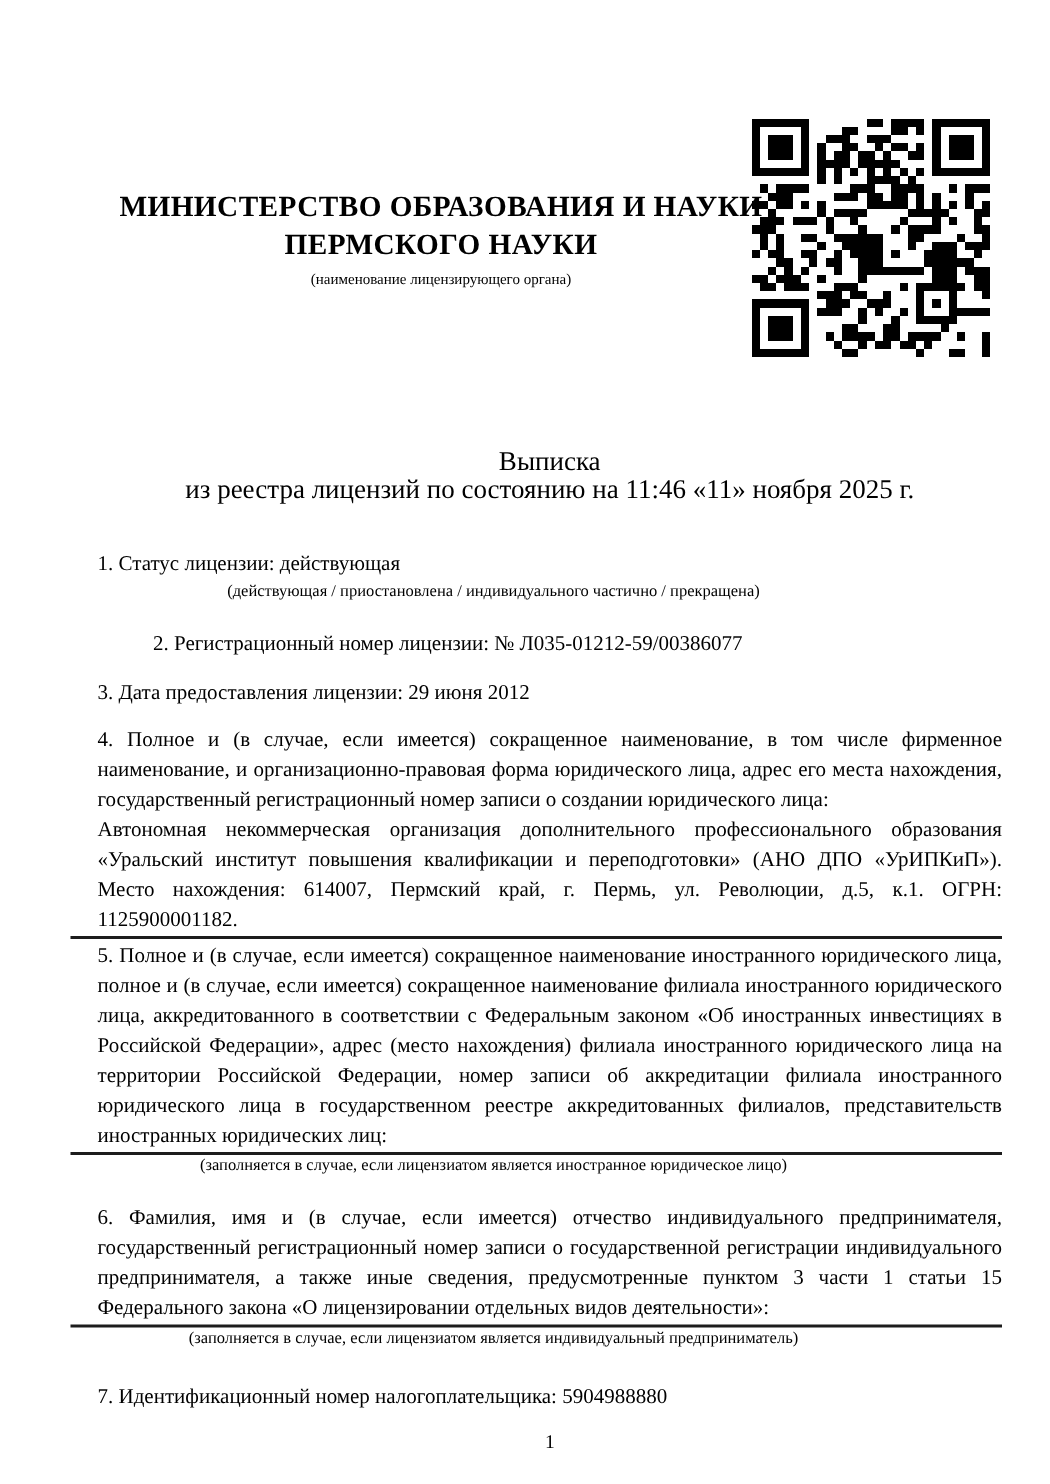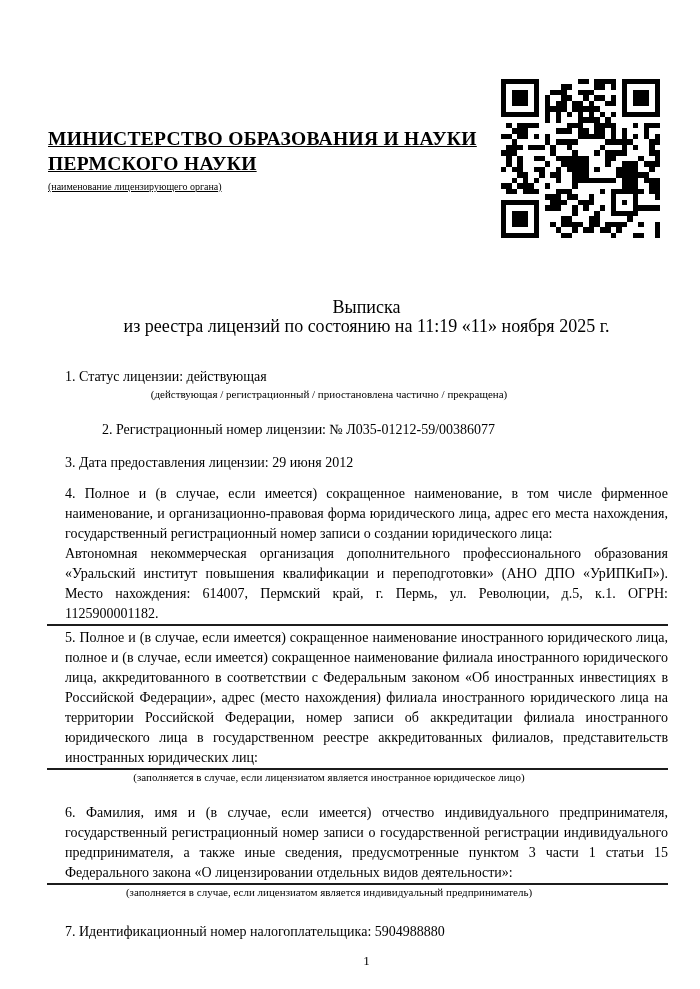--- a/index.html
+++ b/index.html
@@ -10,24 +10,24 @@
     height: 989px;
     background: #ffffff;
     color: #000;
     font-family: "Liberation Serif", serif;
     overflow: hidden;
   }
   
   .header { position: relative; height: 240px; }
   .ministry {
     position: absolute;
-    left: 48px;
+    left: 78px;
     top: 126px;
     width: 432px;
-    text-decoration: underline;
+    text-align: center;
   }
   .ministry-name {
     font-weight: bold;
     font-size: 19.5px;
     line-height: 25px;
     letter-spacing: 0.3px;
   }
   .ministry-caption {
     font-size: 10px;
     line-height: 13px;
@@ -95,28 +95,28 @@
     </div>
     <div class="qr">
       <svg viewBox="0 0 29 29" shape-rendering="crispEdges" aria-hidden="true">
           <path d="M0 0h1v1h-1zM1 0h1v1h-1zM2 0h1v1h-1zM3 0h1v1h-1zM4 0h1v1h-1zM5 0h1v1h-1zM6 0h1v1h-1zM14 0h1v1h-1zM15 0h1v1h-1zM17 0h1v1h-1zM18 0h1v1h-1zM19 0h1v1h-1zM20 0h1v1h-1zM22 0h1v1h-1zM23 0h1v1h-1zM24 0h1v1h-1zM25 0h1v1h-1zM26 0h1v1h-1zM27 0h1v1h-1zM28 0h1v1h-1zM0 1h1v1h-1zM6 1h1v1h-1zM11 1h1v1h-1zM12 1h1v1h-1zM17 1h1v1h-1zM18 1h1v1h-1zM20 1h1v1h-1zM22 1h1v1h-1zM28 1h1v1h-1zM0 2h1v1h-1zM2 2h1v1h-1zM3 2h1v1h-1zM4 2h1v1h-1zM6 2h1v1h-1zM9 2h1v1h-1zM10 2h1v1h-1zM11 2h1v1h-1zM14 2h1v1h-1zM15 2h1v1h-1zM16 2h1v1h-1zM22 2h1v1h-1zM24 2h1v1h-1zM25 2h1v1h-1zM26 2h1v1h-1zM28 2h1v1h-1zM0 3h1v1h-1zM2 3h1v1h-1zM3 3h1v1h-1zM4 3h1v1h-1zM6 3h1v1h-1zM8 3h1v1h-1zM11 3h1v1h-1zM12 3h1v1h-1zM15 3h1v1h-1zM17 3h1v1h-1zM18 3h1v1h-1zM20 3h1v1h-1zM22 3h1v1h-1zM24 3h1v1h-1zM25 3h1v1h-1zM26 3h1v1h-1zM28 3h1v1h-1zM0 4h1v1h-1zM2 4h1v1h-1zM3 4h1v1h-1zM4 4h1v1h-1zM6 4h1v1h-1zM8 4h1v1h-1zM10 4h1v1h-1zM11 4h1v1h-1zM13 4h1v1h-1zM14 4h1v1h-1zM16 4h1v1h-1zM19 4h1v1h-1zM20 4h1v1h-1zM22 4h1v1h-1zM24 4h1v1h-1zM25 4h1v1h-1zM26 4h1v1h-1zM28 4h1v1h-1zM0 5h1v1h-1zM6 5h1v1h-1zM8 5h1v1h-1zM9 5h1v1h-1zM10 5h1v1h-1zM11 5h1v1h-1zM13 5h1v1h-1zM14 5h1v1h-1zM15 5h1v1h-1zM16 5h1v1h-1zM17 5h1v1h-1zM22 5h1v1h-1zM28 5h1v1h-1zM0 6h1v1h-1zM1 6h1v1h-1zM2 6h1v1h-1zM3 6h1v1h-1zM4 6h1v1h-1zM5 6h1v1h-1zM6 6h1v1h-1zM8 6h1v1h-1zM10 6h1v1h-1zM12 6h1v1h-1zM14 6h1v1h-1zM16 6h1v1h-1zM18 6h1v1h-1zM20 6h1v1h-1zM22 6h1v1h-1zM23 6h1v1h-1zM24 6h1v1h-1zM25 6h1v1h-1zM26 6h1v1h-1zM27 6h1v1h-1zM28 6h1v1h-1zM8 7h1v1h-1zM10 7h1v1h-1zM14 7h1v1h-1zM15 7h1v1h-1zM16 7h1v1h-1zM17 7h1v1h-1zM19 7h1v1h-1zM1 8h1v1h-1zM3 8h1v1h-1zM4 8h1v1h-1zM5 8h1v1h-1zM6 8h1v1h-1zM12 8h1v1h-1zM13 8h1v1h-1zM14 8h1v1h-1zM17 8h1v1h-1zM18 8h1v1h-1zM19 8h1v1h-1zM20 8h1v1h-1zM24 8h1v1h-1zM26 8h1v1h-1zM27 8h1v1h-1zM28 8h1v1h-1zM2 9h1v1h-1zM3 9h1v1h-1zM4 9h1v1h-1zM10 9h1v1h-1zM11 9h1v1h-1zM12 9h1v1h-1zM14 9h1v1h-1zM15 9h1v1h-1zM17 9h1v1h-1zM18 9h1v1h-1zM20 9h1v1h-1zM22 9h1v1h-1zM26 9h1v1h-1zM0 10h1v1h-1zM1 10h1v1h-1zM3 10h1v1h-1zM4 10h1v1h-1zM6 10h1v1h-1zM8 10h1v1h-1zM14 10h1v1h-1zM15 10h1v1h-1zM16 10h1v1h-1zM17 10h1v1h-1zM18 10h1v1h-1zM20 10h1v1h-1zM22 10h1v1h-1zM24 10h1v1h-1zM26 10h1v1h-1zM28 10h1v1h-1zM2 11h1v1h-1zM8 11h1v1h-1zM10 11h1v1h-1zM11 11h1v1h-1zM12 11h1v1h-1zM13 11h1v1h-1zM19 11h1v1h-1zM20 11h1v1h-1zM21 11h1v1h-1zM22 11h1v1h-1zM23 11h1v1h-1zM27 11h1v1h-1zM28 11h1v1h-1zM1 12h1v1h-1zM2 12h1v1h-1zM3 12h1v1h-1zM5 12h1v1h-1zM6 12h1v1h-1zM7 12h1v1h-1zM9 12h1v1h-1zM12 12h1v1h-1zM18 12h1v1h-1zM22 12h1v1h-1zM24 12h1v1h-1zM27 12h1v1h-1zM0 13h1v1h-1zM1 13h1v1h-1zM2 13h1v1h-1zM9 13h1v1h-1zM13 13h1v1h-1zM17 13h1v1h-1zM19 13h1v1h-1zM20 13h1v1h-1zM21 13h1v1h-1zM22 13h1v1h-1zM27 13h1v1h-1zM28 13h1v1h-1zM1 14h1v1h-1zM3 14h1v1h-1zM6 14h1v1h-1zM7 14h1v1h-1zM10 14h1v1h-1zM11 14h1v1h-1zM12 14h1v1h-1zM13 14h1v1h-1zM14 14h1v1h-1zM15 14h1v1h-1zM19 14h1v1h-1zM20 14h1v1h-1zM25 14h1v1h-1zM28 14h1v1h-1zM1 15h1v1h-1zM3 15h1v1h-1zM8 15h1v1h-1zM11 15h1v1h-1zM12 15h1v1h-1zM13 15h1v1h-1zM14 15h1v1h-1zM15 15h1v1h-1zM19 15h1v1h-1zM22 15h1v1h-1zM23 15h1v1h-1zM24 15h1v1h-1zM26 15h1v1h-1zM27 15h1v1h-1zM28 15h1v1h-1zM0 16h1v1h-1zM2 16h1v1h-1zM3 16h1v1h-1zM6 16h1v1h-1zM7 16h1v1h-1zM10 16h1v1h-1zM12 16h1v1h-1zM13 16h1v1h-1zM14 16h1v1h-1zM15 16h1v1h-1zM17 16h1v1h-1zM21 16h1v1h-1zM22 16h1v1h-1zM23 16h1v1h-1zM24 16h1v1h-1zM27 16h1v1h-1zM3 17h1v1h-1zM4 17h1v1h-1zM7 17h1v1h-1zM9 17h1v1h-1zM10 17h1v1h-1zM13 17h1v1h-1zM14 17h1v1h-1zM15 17h1v1h-1zM21 17h1v1h-1zM22 17h1v1h-1zM23 17h1v1h-1zM24 17h1v1h-1zM25 17h1v1h-1zM26 17h1v1h-1zM2 18h1v1h-1zM4 18h1v1h-1zM6 18h1v1h-1zM10 18h1v1h-1zM13 18h1v1h-1zM14 18h1v1h-1zM15 18h1v1h-1zM16 18h1v1h-1zM17 18h1v1h-1zM18 18h1v1h-1zM19 18h1v1h-1zM20 18h1v1h-1zM22 18h1v1h-1zM23 18h1v1h-1zM24 18h1v1h-1zM26 18h1v1h-1zM27 18h1v1h-1zM28 18h1v1h-1zM0 19h1v1h-1zM1 19h1v1h-1zM3 19h1v1h-1zM4 19h1v1h-1zM5 19h1v1h-1zM8 19h1v1h-1zM13 19h1v1h-1zM22 19h1v1h-1zM23 19h1v1h-1zM24 19h1v1h-1zM27 19h1v1h-1zM28 19h1v1h-1zM1 20h1v1h-1zM2 20h1v1h-1zM4 20h1v1h-1zM5 20h1v1h-1zM6 20h1v1h-1zM10 20h1v1h-1zM11 20h1v1h-1zM12 20h1v1h-1zM18 20h1v1h-1zM20 20h1v1h-1zM21 20h1v1h-1zM22 20h1v1h-1zM23 20h1v1h-1zM24 20h1v1h-1zM25 20h1v1h-1zM27 20h1v1h-1zM28 20h1v1h-1zM8 21h1v1h-1zM9 21h1v1h-1zM10 21h1v1h-1zM12 21h1v1h-1zM13 21h1v1h-1zM16 21h1v1h-1zM20 21h1v1h-1zM24 21h1v1h-1zM28 21h1v1h-1zM0 22h1v1h-1zM1 22h1v1h-1zM2 22h1v1h-1zM3 22h1v1h-1zM4 22h1v1h-1zM5 22h1v1h-1zM6 22h1v1h-1zM9 22h1v1h-1zM10 22h1v1h-1zM11 22h1v1h-1zM14 22h1v1h-1zM15 22h1v1h-1zM16 22h1v1h-1zM20 22h1v1h-1zM22 22h1v1h-1zM24 22h1v1h-1zM0 23h1v1h-1zM6 23h1v1h-1zM8 23h1v1h-1zM9 23h1v1h-1zM10 23h1v1h-1zM13 23h1v1h-1zM15 23h1v1h-1zM18 23h1v1h-1zM20 23h1v1h-1zM24 23h1v1h-1zM25 23h1v1h-1zM26 23h1v1h-1zM27 23h1v1h-1zM28 23h1v1h-1zM0 24h1v1h-1zM2 24h1v1h-1zM3 24h1v1h-1zM4 24h1v1h-1zM6 24h1v1h-1zM13 24h1v1h-1zM17 24h1v1h-1zM20 24h1v1h-1zM21 24h1v1h-1zM22 24h1v1h-1zM23 24h1v1h-1zM24 24h1v1h-1zM0 25h1v1h-1zM2 25h1v1h-1zM3 25h1v1h-1zM4 25h1v1h-1zM6 25h1v1h-1zM11 25h1v1h-1zM12 25h1v1h-1zM16 25h1v1h-1zM17 25h1v1h-1zM23 25h1v1h-1zM0 26h1v1h-1zM2 26h1v1h-1zM3 26h1v1h-1zM4 26h1v1h-1zM6 26h1v1h-1zM9 26h1v1h-1zM11 26h1v1h-1zM12 26h1v1h-1zM13 26h1v1h-1zM14 26h1v1h-1zM16 26h1v1h-1zM17 26h1v1h-1zM19 26h1v1h-1zM20 26h1v1h-1zM21 26h1v1h-1zM22 26h1v1h-1zM25 26h1v1h-1zM28 26h1v1h-1zM0 27h1v1h-1zM6 27h1v1h-1zM10 27h1v1h-1zM13 27h1v1h-1zM15 27h1v1h-1zM16 27h1v1h-1zM18 27h1v1h-1zM19 27h1v1h-1zM21 27h1v1h-1zM28 27h1v1h-1zM0 28h1v1h-1zM1 28h1v1h-1zM2 28h1v1h-1zM3 28h1v1h-1zM4 28h1v1h-1zM5 28h1v1h-1zM6 28h1v1h-1zM11 28h1v1h-1zM12 28h1v1h-1zM20 28h1v1h-1zM24 28h1v1h-1zM25 28h1v1h-1zM28 28h1v1h-1z" fill="#000"></path>
         </svg>
     </div>
   </div>
 
   <div class="doc-title">
     <div>Выписка</div>
-    <div>из реестра лицензий по состоянию на 11:19 «11» ноября 2025 г.</div>
+    <div>из реестра лицензий по состоянию на 11:46 «11» ноября 2025 г.</div>
   </div>
 
   <div class="content">
 
     <div class="item it1">
       <p class="line">1. Статус лицензии: действующая</p>
-      <p class="note">(действующая / регистрационный / приостановлена частично / прекращена)</p>
+      <p class="note">(действующая / приостановлена / индивидуального частично / прекращена)</p>
     </div>
 
     <div class="item it2">
       <p class="line">2. Регистрационный номер лицензии: № Л035-01212-59/00386077</p>
     </div>
 
     <div class="item it3">
       <p class="line">3. Дата предоставления лицензии: 29 июня 2012</p>
     </div>
 

